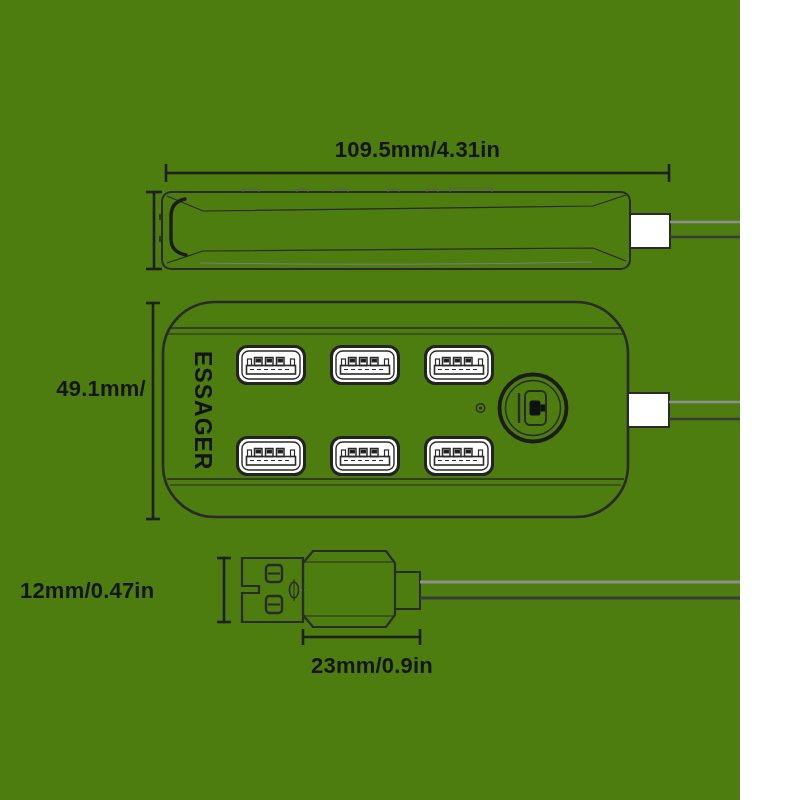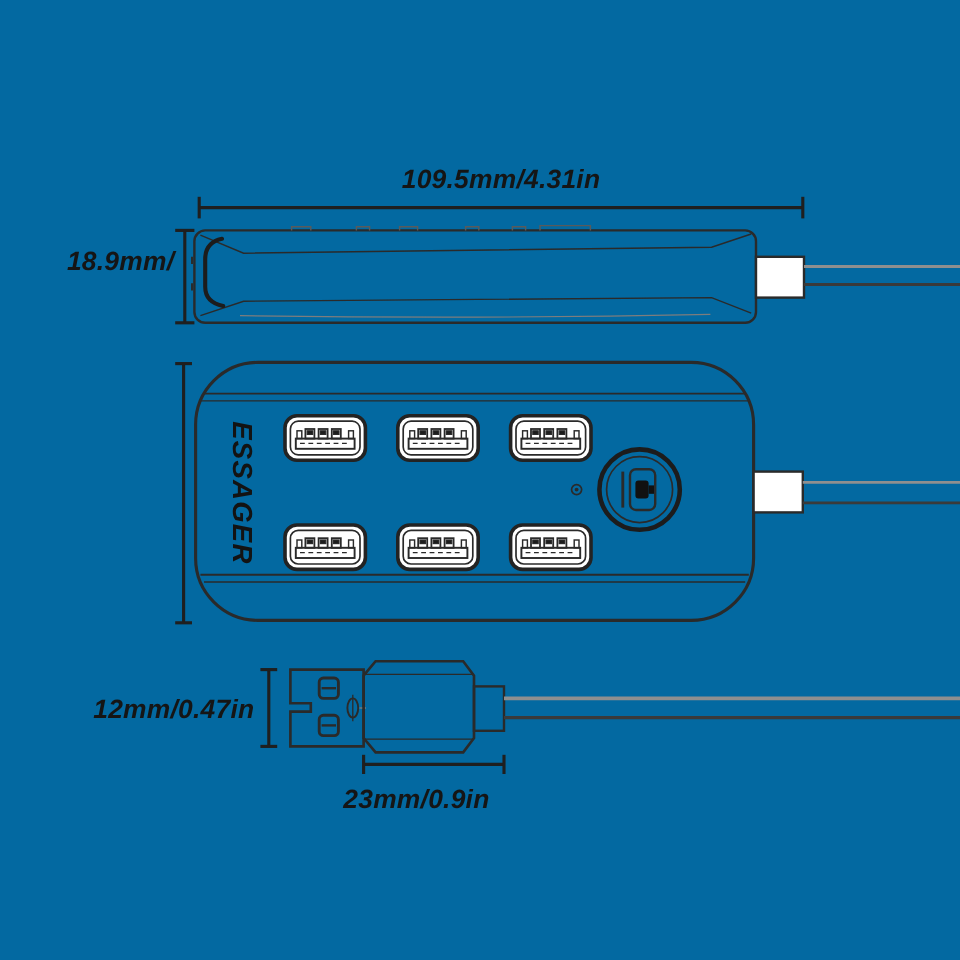--- a/index.html
+++ b/index.html
@@ -1,25 +1,24 @@
 <!DOCTYPE html>
 <html><head>
 <meta charset="utf-8">
 <style>
   html,body{margin:0;padding:0;background:#fff;}
   .canvas{
-    position:relative;width:800px;height:800px;background:#0369a1;overflow:hidden;
+    position:relative;width:740px;height:800px;background:#4d7c0f;overflow:hidden;
     font-family:"Liberation Sans", sans-serif;
-    font-style:italic;
   }
   .dim-label{
     position:absolute;color:#151515;font-weight:700;font-size:22px;line-height:26px;
     text-align:center;letter-spacing:0.2px;white-space:nowrap;
   }
-  .dim-label.right{text-align:right;}
+  .dim-label.right{text-align:left;}
   .brand{
     position:absolute;left:185px;top:351px;width:34px;height:120px;
     display:flex;align-items:center;justify-content:center;
     writing-mode:vertical-rl;
     font-size:23px;font-weight:700;letter-spacing:1px;color:#131313;
   }
   svg{position:absolute;left:0;top:0;}
 </style>
 </head>
 <body>
@@ -160,25 +159,25 @@
     <g stroke="#1f1f1f" stroke-width="2.6">
       <line x1="303" y1="637" x2="420" y2="637"></line>
       <line x1="303" y1="629" x2="303" y2="645"></line>
       <line x1="420" y1="629" x2="420" y2="645"></line>
     </g>
   </svg>
 
   <div class="dim-label" style="left:166px;top:137px;width:503px;">109.5mm/4.31in</div>
 
   <div class="dim-label" style="left:28px;top:205px;width:145px;">
-    <div>18.9mm/</div>
   </div>
 
   <div class="dim-label" style="left:26px;top:376px;width:150px;">
+    <div>49.1mm/</div>
   </div>
 
   <div class="dim-label right" style="left:20px;top:578px;width:192px;">12mm/0.47in</div>
 
-  <div class="dim-label" style="left:247px;top:653px;width:200px;">23mm/0.9in</div>
+  <div class="dim-label" style="left:272px;top:653px;width:200px;">23mm/0.9in</div>
 
   <div class="brand">ESSAGER</div>
 
 </div>
 
 </body></html>

